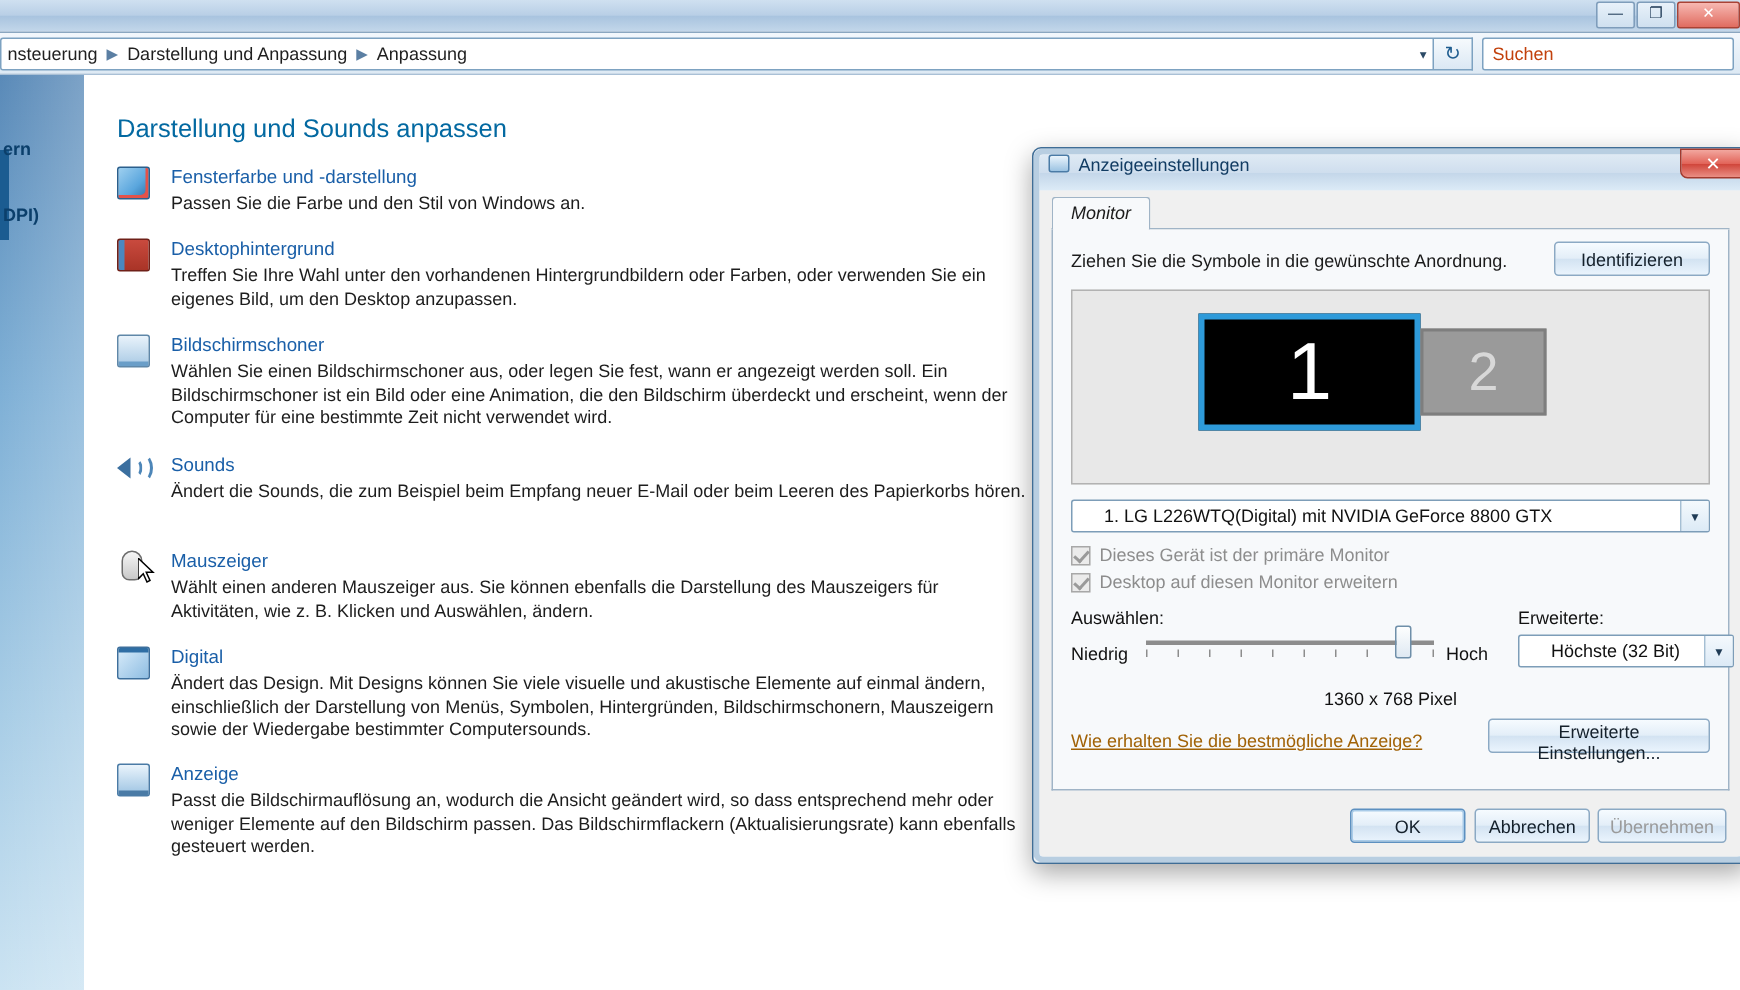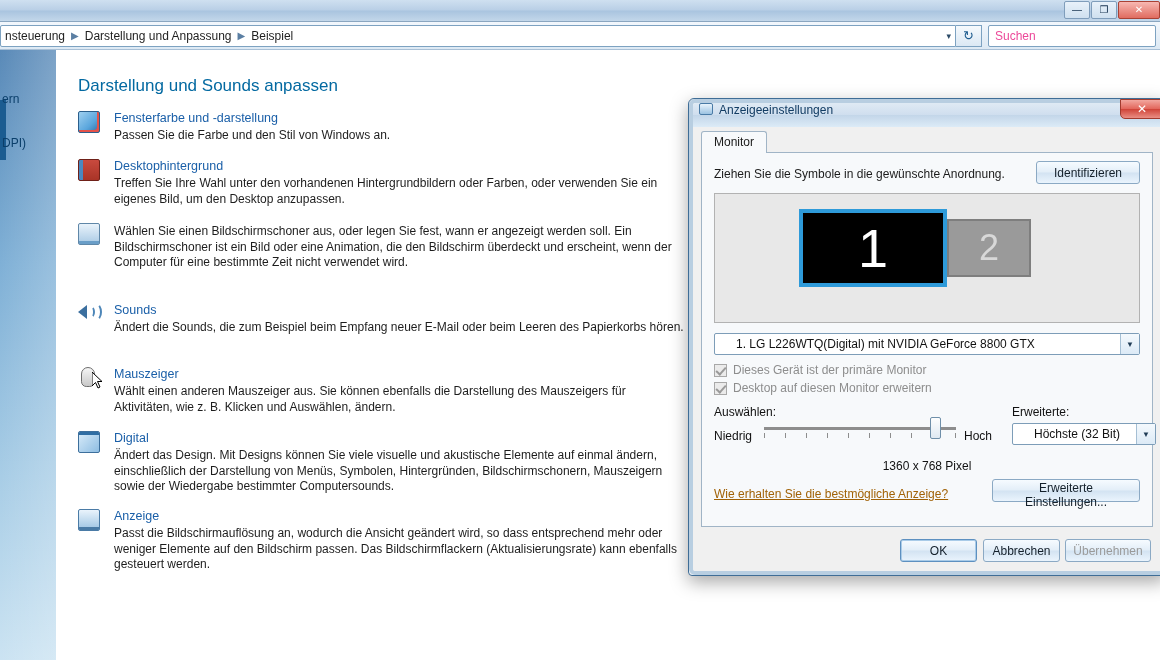--- a/index.html
+++ b/index.html
@@ -106,31 +106,32 @@
     flex: 1;
     height: 22px;
     margin-left: 6px;
     margin-right: 2px;
     background: #ffffff;
     border: 1px solid #7da2c1;
     border-radius: 2px;
     display: flex;
     align-items: center;
     padding-left: 6px;
-    color: #ec4899;
+    color: #c2410c;
     font-size: 12px;
   }
 
   
   .left-bar {
     position: absolute;
     top: 50px; left: 0;
     width: 68px; bottom: 0;
     background: linear-gradient(to bottom, #5a8ab8 0%, #7fb0d6 35%, #a8cde6 70%, #cbe3f2 100%);
     border-right: 1px solid #9ab8cf;
+    font-weight: bold;
   }
   .left-bar-inner {
     position: absolute;
     top: 0; left: 0; right: 0; bottom: 0;
     background: linear-gradient(to right, rgba(255,255,255,0.0), rgba(255,255,255,0.25));
   }
   .left-links {
     position: absolute;
     top: 40px; left: 0;
     width: 56px;
@@ -288,20 +289,21 @@
     position: absolute;
     top: 28px; left: 4px; right: 4px; bottom: 4px;
     background: #f0f0f0;
     border-radius: 0 0 3px 3px;
   }
   .tabstrip {
     position: absolute;
     top: 4px; left: 8px; right: 8px;
     height: 22px;
     border-bottom: 1px solid #a0b4c6;
+    font-style: italic;
   }
   .tab {
     position: absolute;
     left: 0; top: 0;
     padding: 3px 12px 4px 12px;
     background: #f7f9fb;
     border: 1px solid #a0b4c6;
     border-bottom: 1px solid #f7f9fb;
     border-radius: 3px 3px 0 0;
     font-size: 12px;
@@ -477,21 +479,21 @@
       <div class="win-btn close">✕</div>
     </div>
   </div>
 
   <div class="addressbar">
     <div class="crumbbox">
       <span class="crumb first">nsteuerung</span>
       <span class="crumb-sep">▶</span>
       <span class="crumb">Darstellung und Anpassung</span>
       <span class="crumb-sep">▶</span>
-      <span class="crumb">Beispiel</span>
+      <span class="crumb">Anpassung</span>
       <span class="crumb-drop">▾</span>
     </div>
     <div class="refresh-btn">↻</div>
     <div class="searchbox">Suchen</div>
   </div>
 
   <div class="left-bar">
     <div class="left-bar-inner"></div>
     <div class="left-accent"></div>
     <div class="left-links">
@@ -513,20 +515,21 @@
     </div>
 
     <div class="item" style="top:108px">
       <div class="ico ico-desk"></div>
       <span class="link">Desktophintergrund</span>
       <span class="desc">Treffen Sie Ihre Wahl unter den vorhandenen Hintergrundbildern oder Farben, oder verwenden Sie ein eigenes Bild, um den Desktop anzupassen.</span>
     </div>
 
     <div class="item" style="top:172px">
       <div class="ico ico-screen"></div>
+      <span class="link">Bildschirmschoner</span>
       <span class="desc">Wählen Sie einen Bildschirmschoner aus, oder legen Sie fest, wann er angezeigt werden soll. Ein Bildschirmschoner ist ein Bild oder eine Animation, die den Bildschirm überdeckt und erscheint, wenn der Computer für eine bestimmte Zeit nicht verwendet wird.</span>
     </div>
 
     <div class="item" style="top:316px">
       <div class="ico ico-mouse" style="width:14px;height:20px;left:3px;"></div>
       <span class="link">Mauszeiger</span>
       <span class="desc">Wählt einen anderen Mauszeiger aus. Sie können ebenfalls die Darstellung des Mauszeigers für Aktivitäten, wie z. B. Klicken und Auswählen, ändern.</span>
     </div>
 
     <div class="item" style="top:252px">

